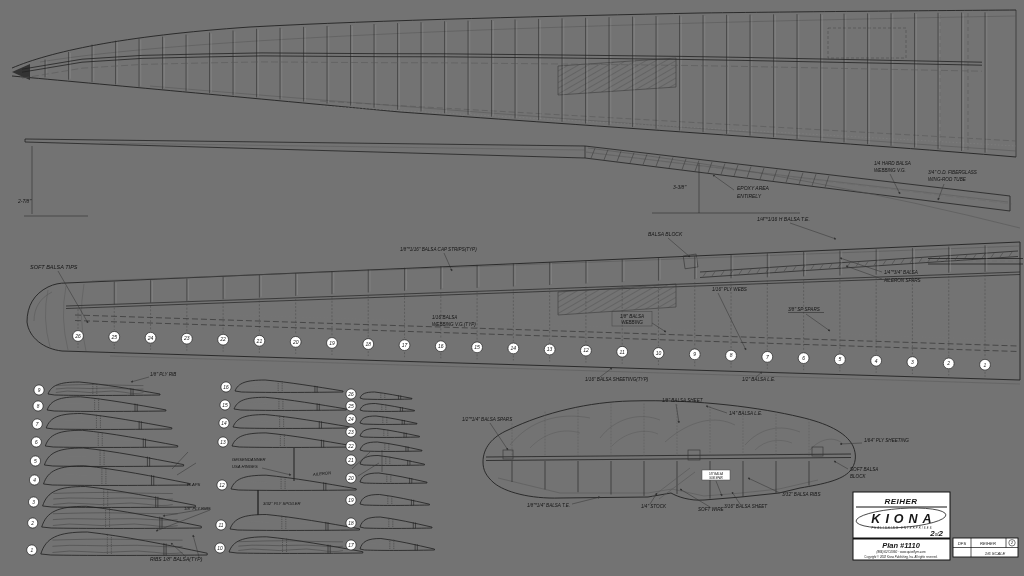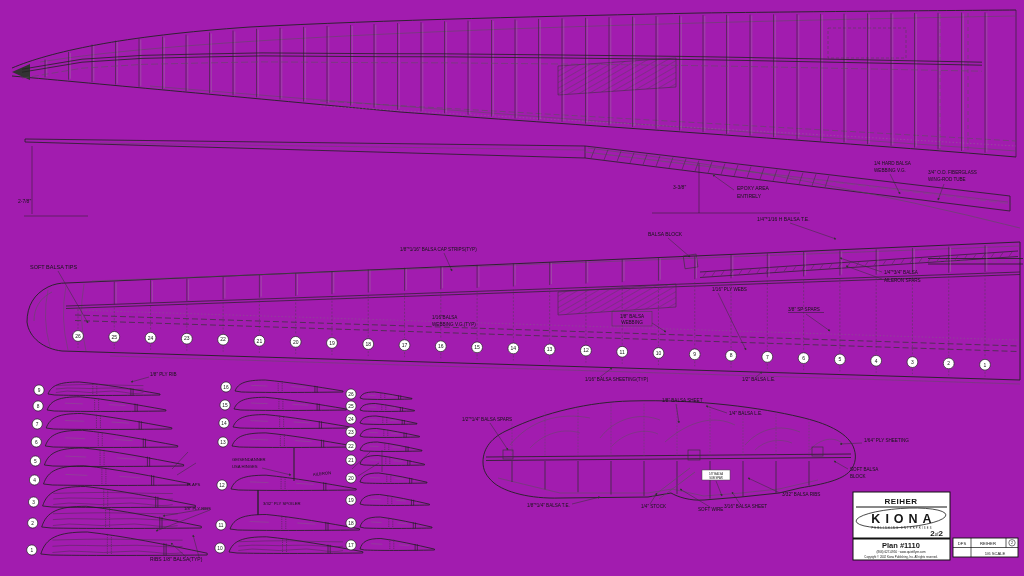--- a/index.html
+++ b/index.html
@@ -1,16 +1,16 @@
 <!DOCTYPE html>
 <html><head>
 <meta charset="utf-8">
 <style>
   html,body{margin:0;padding:0;background:#e8e8e8;font-family:"Liberation Sans",sans-serif;}
-  .sheet{position:relative;width:1024px;height:576px;background:#a21caf;overflow:hidden;}
+  .sheet{position:relative;width:1024px;height:576px;background:#737373;overflow:hidden;font-style:italic;}
   svg{position:absolute;left:0;top:0;}
   text{font-family:"Liberation Sans",sans-serif;fill:#151515;}
   .L55{font-size:5.5px;} .L5{font-size:5px;} .L46{font-size:4.6px;} .L42{font-size:4.2px;} .L27{font-size:2.7px;} .L3{font-size:3px;} .L28{font-size:2.8px;}
   .ln{stroke:#222;fill:none;} .thin{stroke:#555;fill:none;}
   .leader{stroke:#333;stroke-width:0.5;fill:none;}
 </style>
 </head>
 <body>
 
 <div class="sheet">

